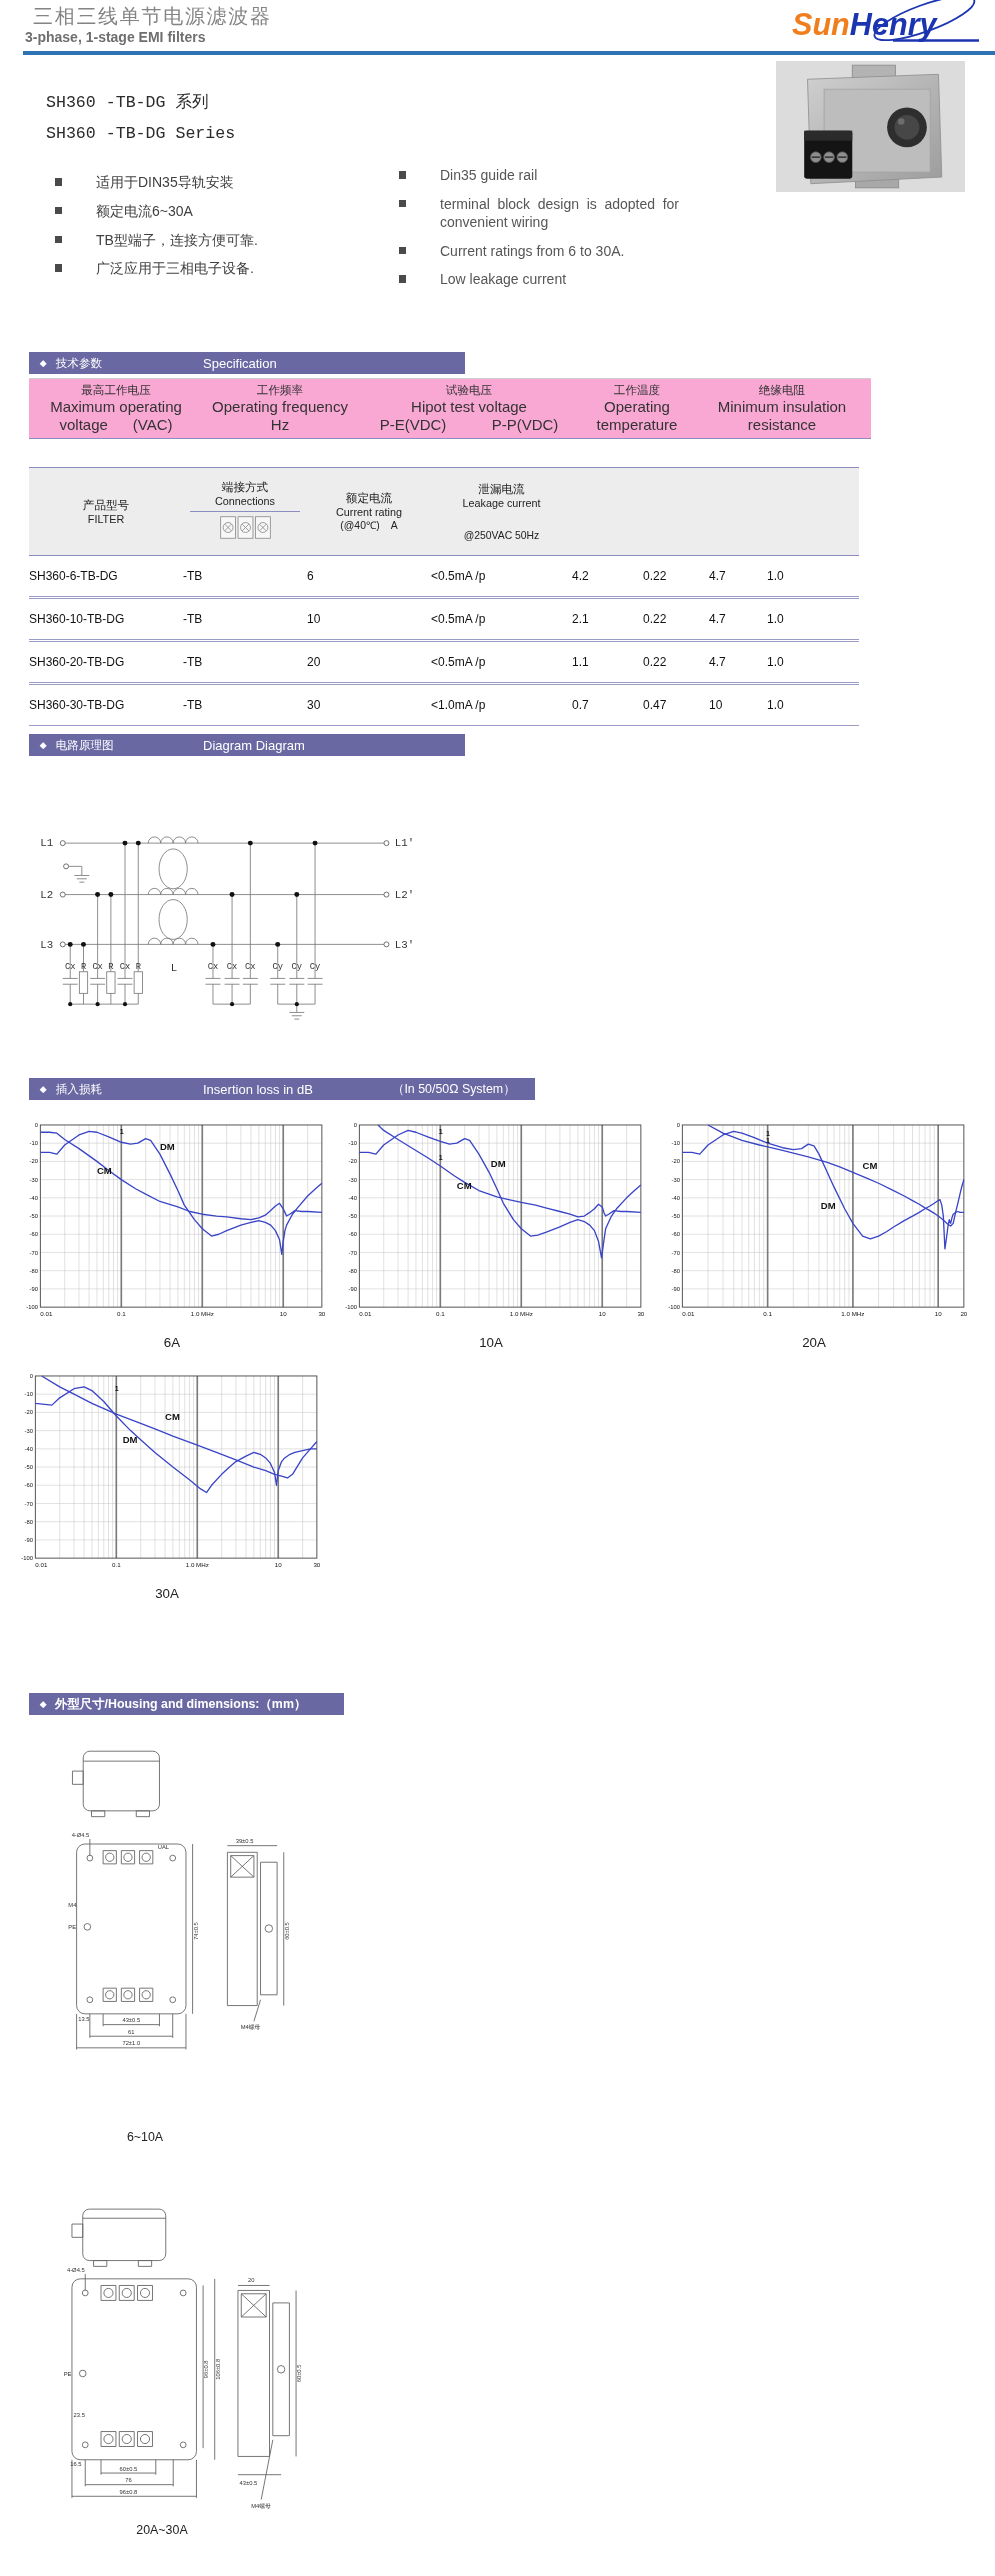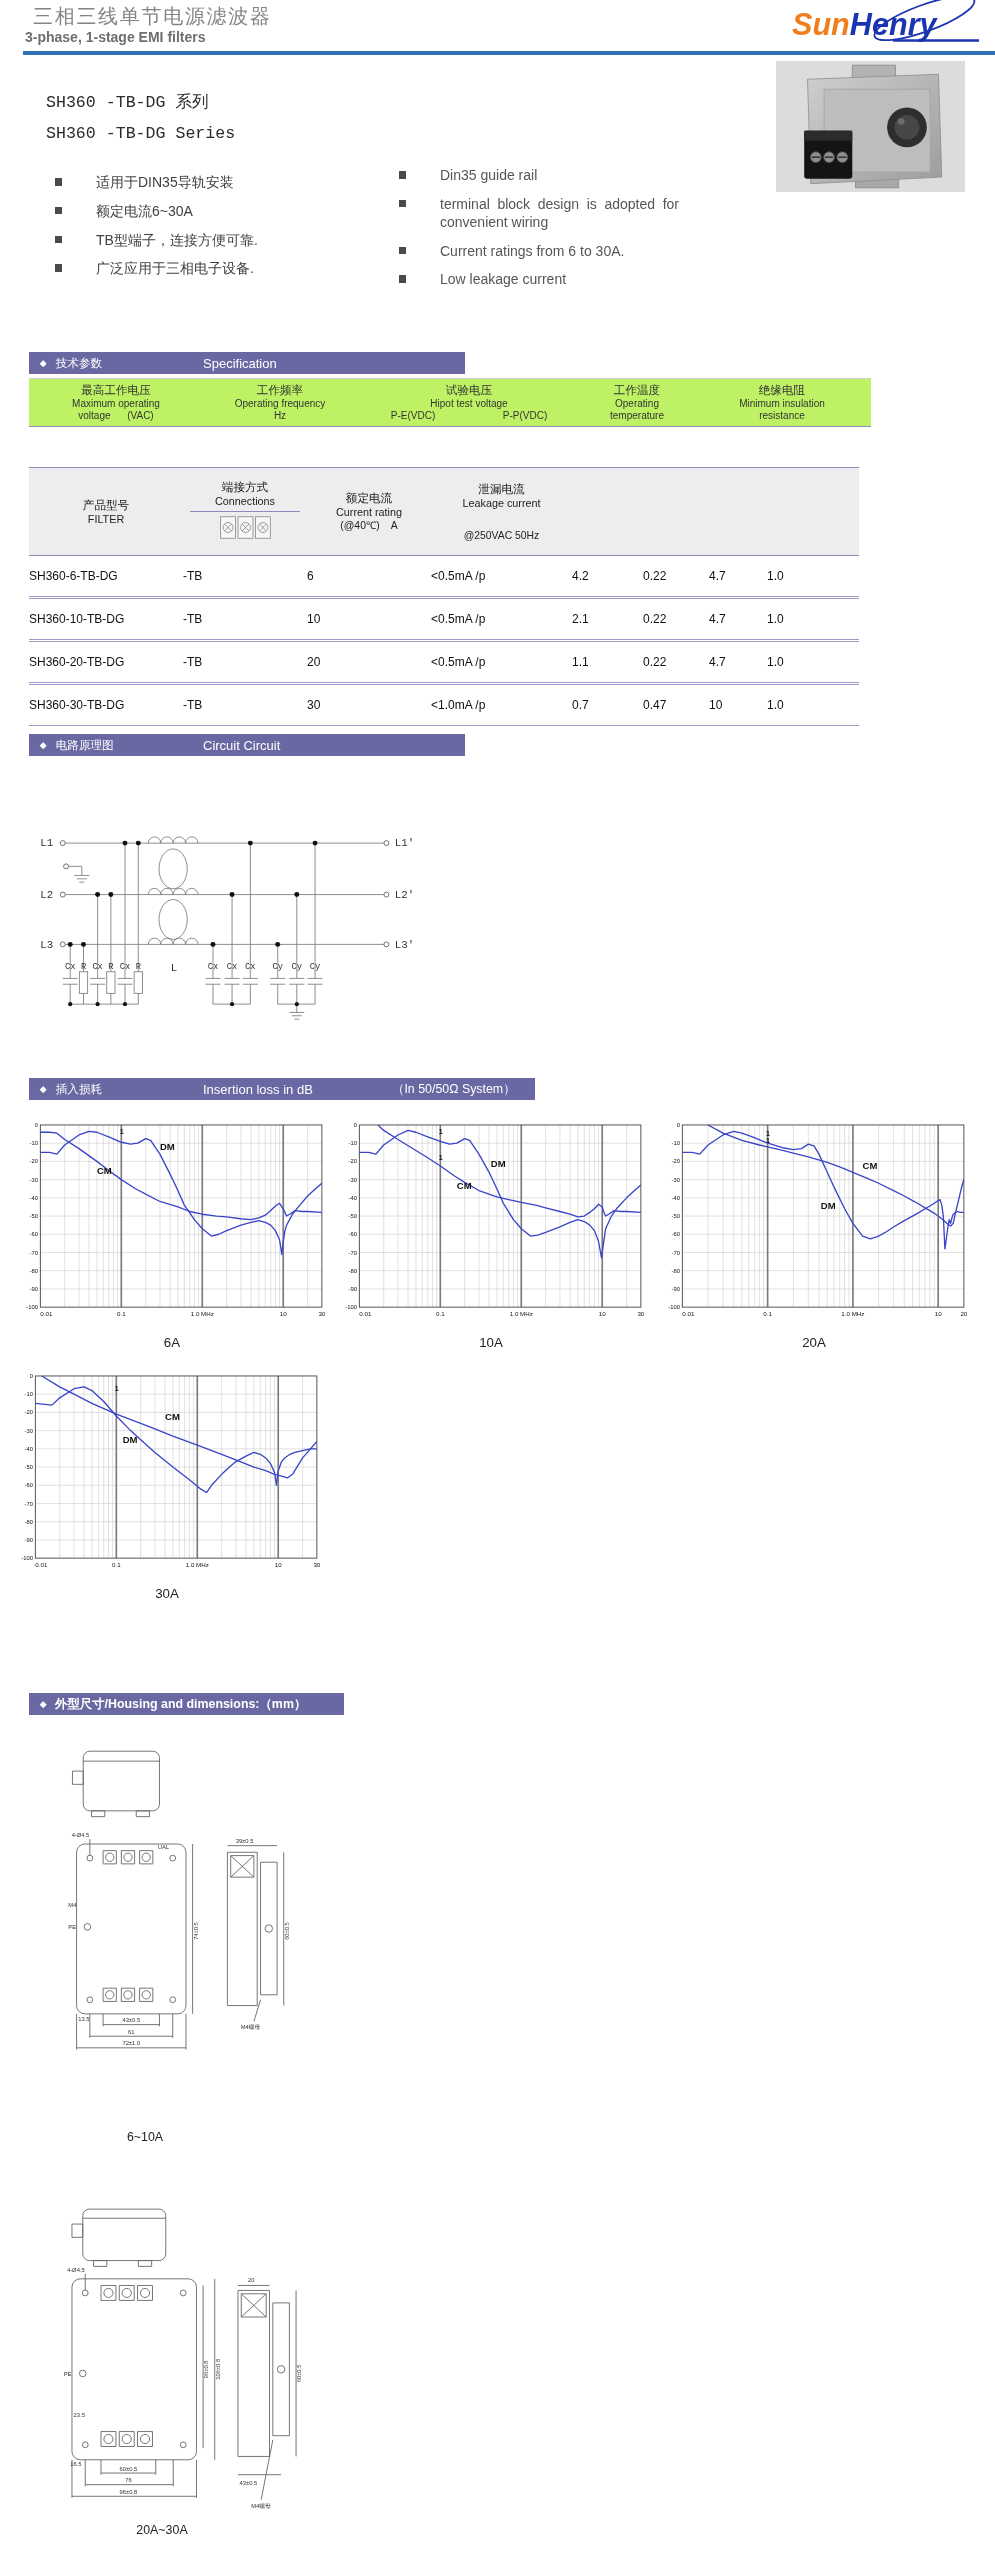--- a/index.html
+++ b/index.html
@@ -22,24 +22,24 @@
   .blist-en li.just{text-align:justify;}
   
   .secbar{height:22.4px;background:#6968a3;color:#fff;display:flex;align-items:center;}
   .secbar .dia{font-size:9px;margin-left:10.8px;color:#fff;}
   .secbar .zh{font-size:11.6px;margin-left:9px;}
   .secbar .en{position:absolute;left:174px;font-size:13px;}
   .secbar .note{position:absolute;left:363px;font-size:12.4px;}
   .secbar .single{font-size:12.4px;font-weight:bold;margin-left:8.3px;}
   
   .t1{left:29px;top:378px;width:842px;}
-  .t1 .head{display:flex;background:#bef264;border-top:0.8px solid #cfcfcf;border-bottom:1.7px solid #8c8cc0;padding:4.1px 0 3.3px 0;align-items:center;}
+  .t1 .head{display:flex;background:#f9a8d4;border-top:0.8px solid #cfcfcf;border-bottom:1.7px solid #8c8cc0;padding:4.1px 0 3.3px 0;align-items:center;}
   .t1 .hc{text-align:center;line-height:1.25;}
   .t1 .hc .zh{font-size:11.6px;color:#333;}
-  .t1 .hc .en{font-size:10px;color:#333;white-space:pre;}
+  .t1 .hc .en{font-size:15px;color:#333;white-space:pre;}
   .t1 .vals{display:flex;height:27px;align-items:center;}
   .t1 .vc{text-align:center;font-size:12.4px;color:#111;}
   .t1 .subpair{display:flex;}
   .t1 .subpair span{width:50%;}
   
   .t2{left:29px;top:467px;width:830px;}
   .t2 .head{display:flex;background:#ededed;border-top:1.7px solid #8c8cc0;border-bottom:1.7px solid #8c8cc0;height:87px;align-items:center;}
   .t2 .hc{text-align:center;line-height:1.3;}
   .t2 .hc .zh{font-size:11.6px;}
   .t2 .hc .en{font-size:10.8px;}
@@ -232,21 +232,21 @@
           <div class="t2c" style="width: 66px;">0.47</div>
           <div class="t2c" style="width: 58px;">10</div>
           <div class="t2c" style="width: 91px;">1.0</div>
         </div>
       </div>
   </div>
 
   <div class="abs secbar" style="left:29px;top:734px;width:436px;">
     <span class="dia">◆</span>
     <span class="zh">电路原理图</span>
-    <span class="en">Circuit Circuit</span>
+    <span class="en">Diagram Diagram</span>
   </div>
 
   <div class="abs" style="left:16.6px;top:790px;">
     <svg class="circ" width="548" height="249" viewBox="0 0 660 300">
       <g stroke="#777" stroke-width="1" fill="none">
         <line x1="55" y1="64" x2="445" y2="64"></line>
         <line x1="55" y1="126" x2="445" y2="126"></line>
         <line x1="55" y1="186" x2="445" y2="186"></line>
 
         <line x1="62" y1="92" x2="78" y2="92"></line>

